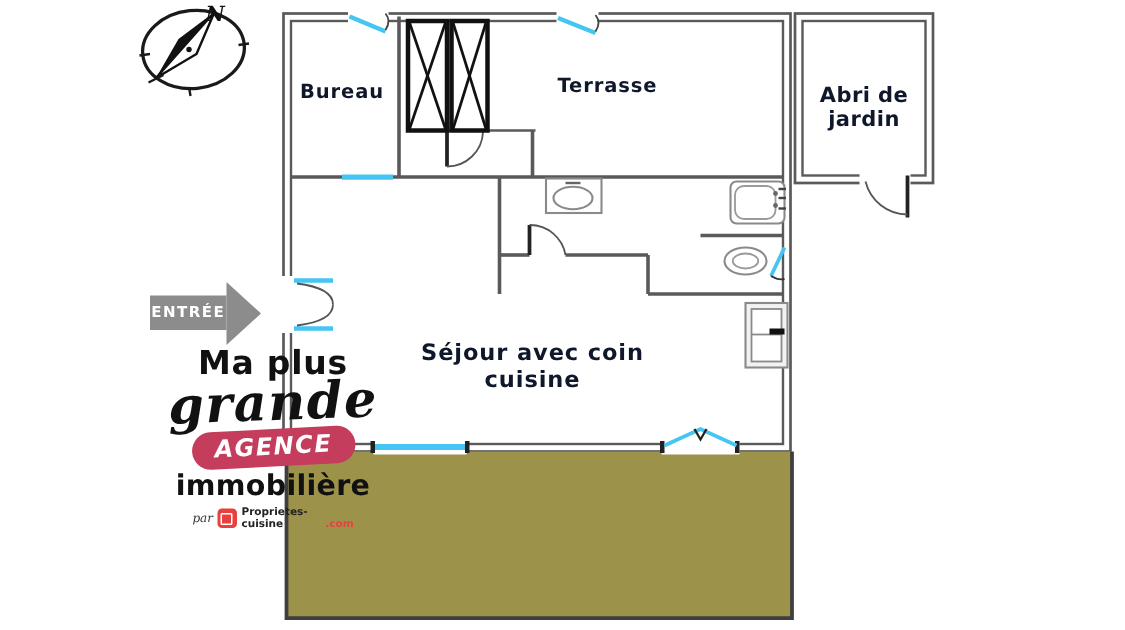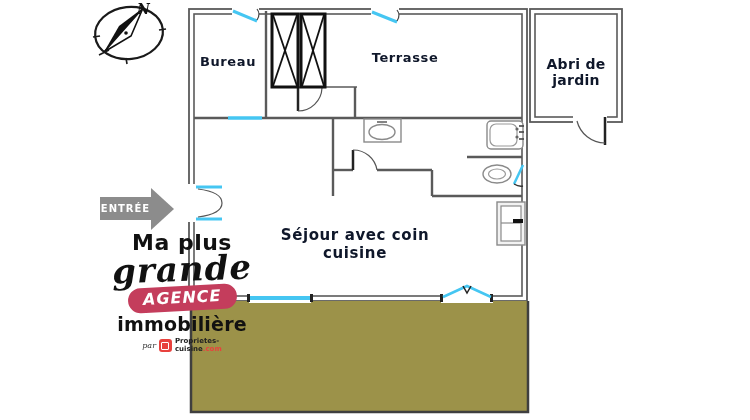--- a/index.html
+++ b/index.html
@@ -30,21 +30,21 @@
   .logo .badge{display:inline-block;background:#c43d5c;color:#fff;border-radius:16px;
                padding:4px 15px 5px;font-style:italic;font-weight:bold;font-size:16px;
                letter-spacing:1px;transform:rotate(-3deg);margin-top:0px;}
   .logo .l3{font-size:19px;font-weight:bold;margin-top:4px;letter-spacing:0.2px;text-align:center;}
   .logo .byline{margin-top:4px;display:flex;align-items:center;justify-content:center;gap:3px;}
   .logo .par{font-family:"DejaVu Serif", serif;font-style:italic;font-size:8px;color:#333;}
   .logo .ppicon{width:13px;height:13px;background:#e8413d;border-radius:3px;display:flex;
                 align-items:center;justify-content:center;}
   .logo .ppicon i{display:block;width:6px;height:6px;border:1.5px solid #fff;border-radius:1px;}
   .logo .btxt{text-align:left;font-size:7px;font-weight:bold;color:#222;line-height:1.1;}
-  .logo .tld{color:#e8413d;}
+  .logo .tld{color:#e8413d;padding-left:28px;}
 </style>
 </head>
 <body>
 
 <div id="stage">
 
   <svg id="plan-svg" width="750" height="420" viewBox="0 0 750 420">
 
     <g>
       <rect x="189" y="9" width="338" height="292" fill="#ffffff" stroke="#5a5a5a" stroke-width="1.8"></rect>

